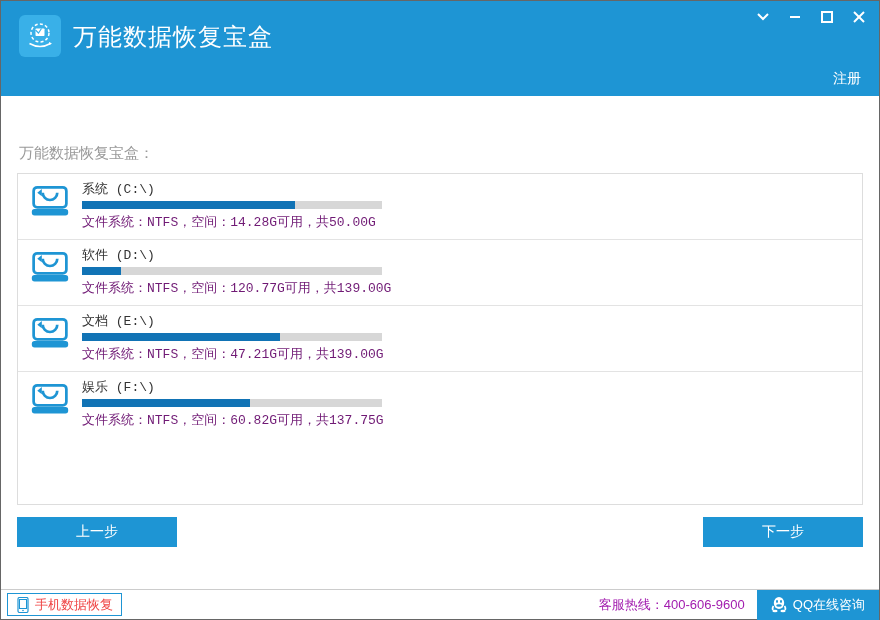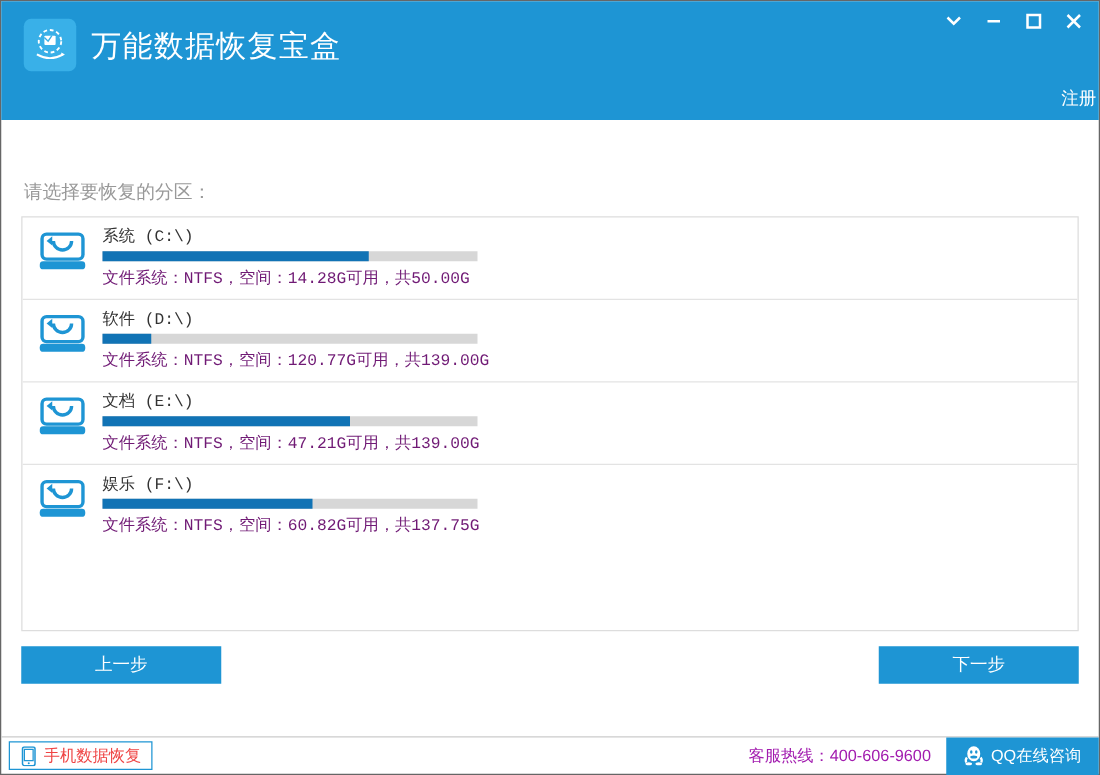--- a/index.html
+++ b/index.html
@@ -4,21 +4,21 @@
 <style>
   * { box-sizing: border-box; margin: 0; padding: 0; }
   html, body { width: 880px; height: 620px; overflow: hidden; font-family: "Microsoft YaHei", Arial, sans-serif; }
   .window { width: 880px; height: 620px; background: #fff; border: 1px solid #666; display: flex; flex-direction: column; gap: 32px; }
   .titlebar { background: #1e95d4; color: #fff; height: 95px; position: relative; display: flex; align-items: flex-start; padding: 14px 18px; }
   .logo { width: 42px; height: 42px; background: #39b0e8; border-radius: 6px; display: flex; align-items: center; justify-content: center; margin-right: 12px; }
   .logo svg { width: 30px; height: 30px; }
   .app-title { font-size: 24px; font-weight: 400; letter-spacing: 1px; margin-top: 6px; }
   .win-controls { position: absolute; top: 6px; right: 10px; display: flex; gap: 12px; align-items: center; }
   .win-controls span { width: 20px; height: 20px; display: inline-flex; align-items: center; justify-content: center; cursor: pointer; color: #fff; font-weight: bold; font-size: 14px; }
-  .register { position: absolute; right: 2px; bottom: 8px; color: #fff; font-size: 14px; cursor: pointer; }
+  .register { position: absolute; right: 18px; bottom: 8px; color: #fff; font-size: 14px; cursor: pointer; }
   .body { flex: 1; padding: 16px 16px 10px 16px; display: flex; flex-direction: column; }
   .prompt { color: #999; font-size: 15px; margin-bottom: 10px; padding-left: 2px; }
   .list { border: 1px solid #ddd; background: #fff; flex: 1; overflow: auto; }
   .item { border-bottom: 1px solid #e3e3e3; display: flex; padding: 6px 14px 8px 10px; cursor: pointer; font-family: Liberation Mono, monospace; }
   .item:last-child { border-bottom: none; }
   .drive-icon { width: 44px; height: 40px; margin-right: 10px; display: flex; align-items: center; justify-content: center; }
   .drive-icon svg { width: 40px; height: 34px; }
   .item-body { flex: 1; }
   .item-title { font-size: 13px; color: #333; margin-bottom: 3px; }
   .bar { height: 8px; background: #d7d7d7; width: 100%; max-width: 300px; margin-bottom: 4px; }
@@ -68,21 +68,21 @@
           <svg width="14" height="14" viewBox="0 0 14 14">
             <line x1="2" y1="2" x2="12" y2="12" stroke="#fff" stroke-width="2"></line>
             <line x1="12" y1="2" x2="2" y2="12" stroke="#fff" stroke-width="2"></line>
           </svg>
         </span>
     </div>
     <div class="register">注册</div>
   </div>
 
   <div class="body">
-    <div class="prompt">请选择要恢复的分区：</div>
+    <div class="prompt">万能数据恢复宝盒：</div>
     <div class="list" id="partition-list">
         <div class="item">
           <div class="drive-icon">
             <svg viewBox="0 0 44 36">
   <rect x="4" y="4" width="36" height="22" rx="4" fill="none" stroke="#1e95d4" stroke-width="3"></rect>
   <path d="M14 10 a8 8 0 1 0 16 0" fill="none" stroke="#1e95d4" stroke-width="3"></path>
   <polygon points="13,6 13,14 8,10" fill="#1e95d4"></polygon>
   <rect x="2" y="28" width="40" height="7" rx="3" fill="#1e95d4"></rect>
 </svg>
           </div>

